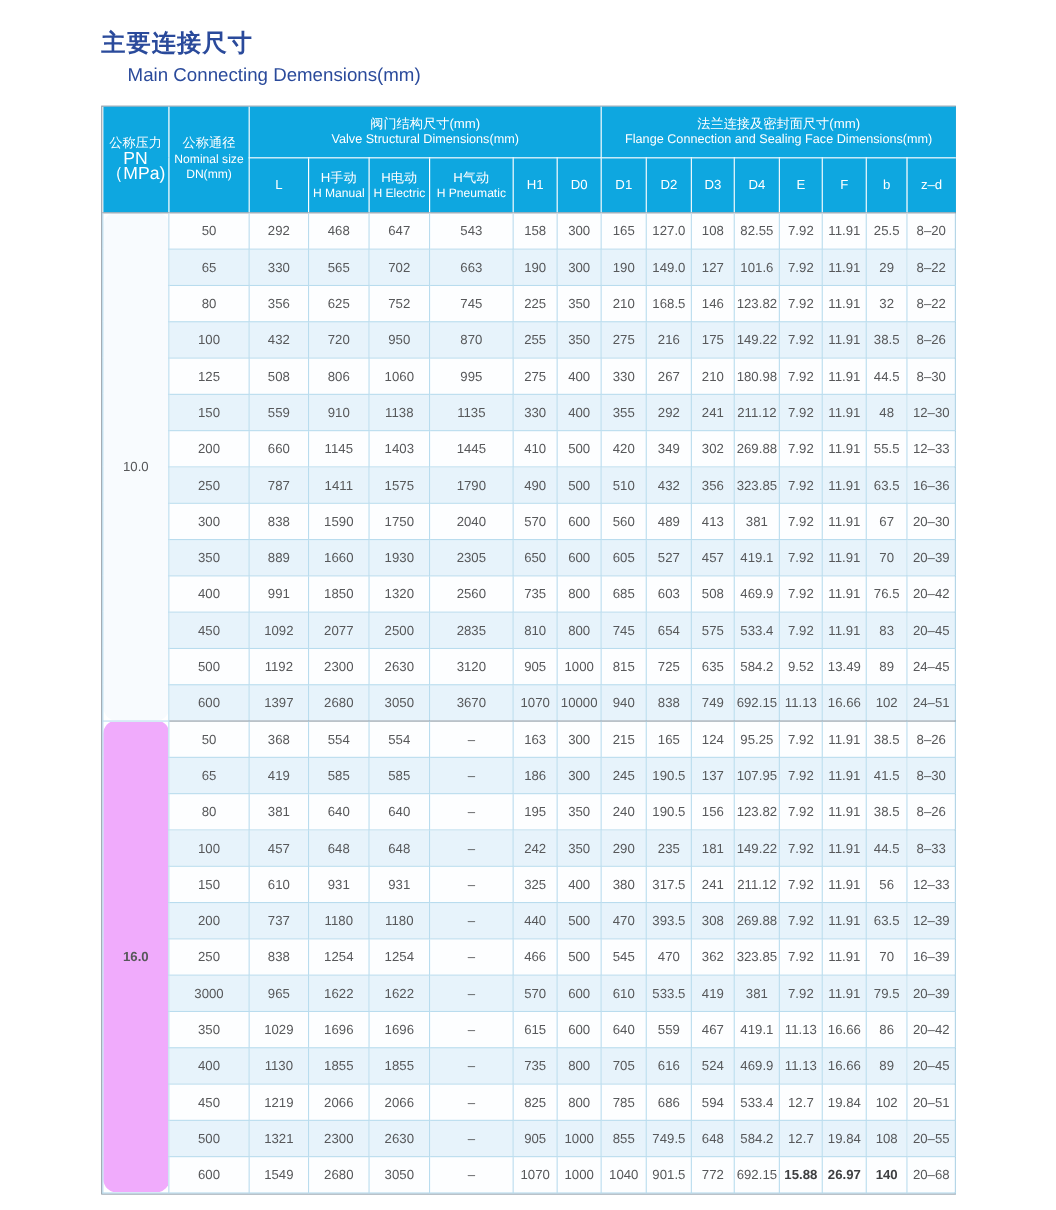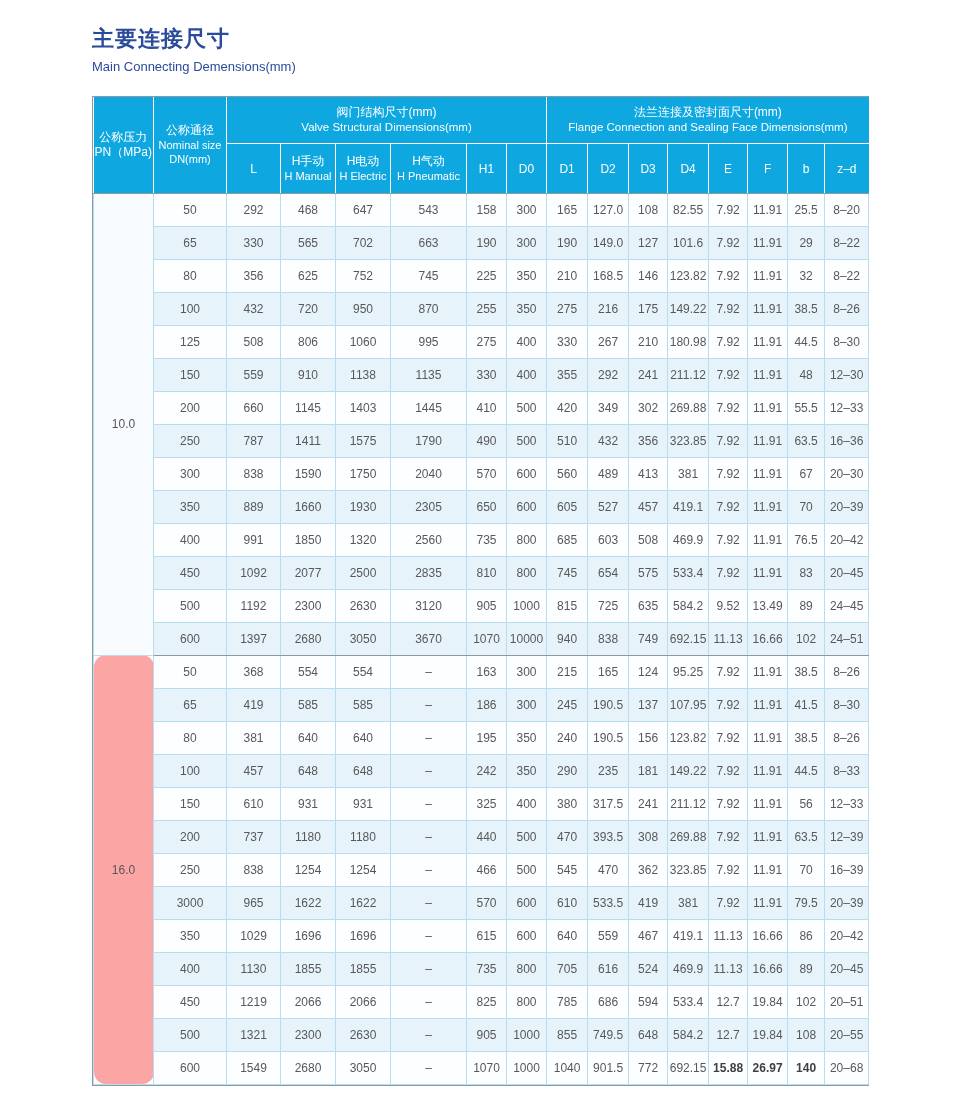--- a/index.html
+++ b/index.html
@@ -6,21 +6,21 @@
   html,body { margin:0; padding:0; background:#ffffff; }
   body {
     width:960px; height:1100px;
     font-family:"Liberation Sans","DejaVu Sans",sans-serif;
     -webkit-font-smoothing:antialiased;
   }
   .page { position:relative; width:960px; height:1100px; background:#fff; overflow:hidden; }
 
   .title-block { position:absolute; left:92px; top:24px; }
   .title-zh { font-size:22px; font-weight:bold; color:var(--title-color,#2a4a9b); letter-spacing:1px; margin:0; }
-  .title-en { font-size:13px; color:var(--title-color,#2a4a9b); margin-top:5px; }
+  .title-en { font-size:17px; color:var(--title-color,#2a4a9b); margin-top:5px;margin-left:24px; }
 
   .table-wrap {
     position:absolute; left:92px; top:96px; width:777px;
     border:1px solid #8d9aa5;
   }
   table { border-collapse:collapse; table-layout:fixed; width:775px; }
 
   thead th {
     background:var(--header-bg,#0ea7e0);
     color:#fff; font-weight:normal;
@@ -44,21 +44,21 @@
     background:#fdfeff;
     color:#57585a;
     font-size:12px;
     text-align:center; vertical-align:middle;
     height:33px; padding:0 1px;
     overflow:hidden; white-space:nowrap;
   }
   tbody tr.alt td { background:#e7f3fb; }
   tbody td.pn-cell { font-size:12px; color:#57585a;border-radius:12px; }
   tbody td.pn-0 { background:#f8fbfe; }
-  tbody td.pn-1 { background:#fca5a5; }
+  tbody td.pn-1 { background:#f0abfc;font-weight:bold; }
   tbody tr.section-end td { border-bottom:1px solid #8d9aa5; }
   tbody td.bold { font-weight:bold; color:#3e3f41; }
 </style>
 </head>
 <body>
 
 <div class="page">
 
   <div class="title-block">
     <div class="title-zh">主要连接尺寸</div>
@@ -82,21 +82,21 @@
           <col style="width:41px">
           <col style="width:39px">
           <col style="width:40px">
           <col style="width:37px">
           <col style="width:44px">
       </colgroup>
       <thead>
         <tr class="group-row">
           <th rowspan="2" class="rowspan2 edge-l edge-t">
             <span class="h-zh">公称压力</span>
-            <span class="h-en" style="font-size:12px">PN（MPa)</span>
+            <span class="h-en" style="font-size:16px">PN（MPa)</span>
           </th>
           <th rowspan="2" class="rowspan2 edge-t">
             <span class="h-zh">公称通径</span>
             <span class="h-en">Nominal size</span>
             <span class="h-en">DN(mm)</span>
           </th>
           <th colspan="6" class="edge-t">
             <span class="h-zh">阀门结构尺寸(mm)</span>
             <span class="h-en" style="font-size:11.5px">Valve Structural Dimensions(mm)</span>
           </th>

